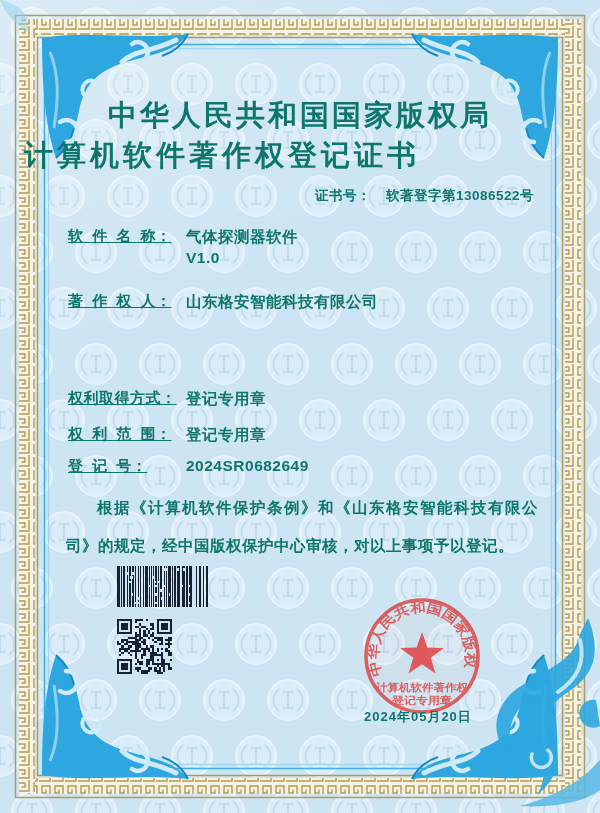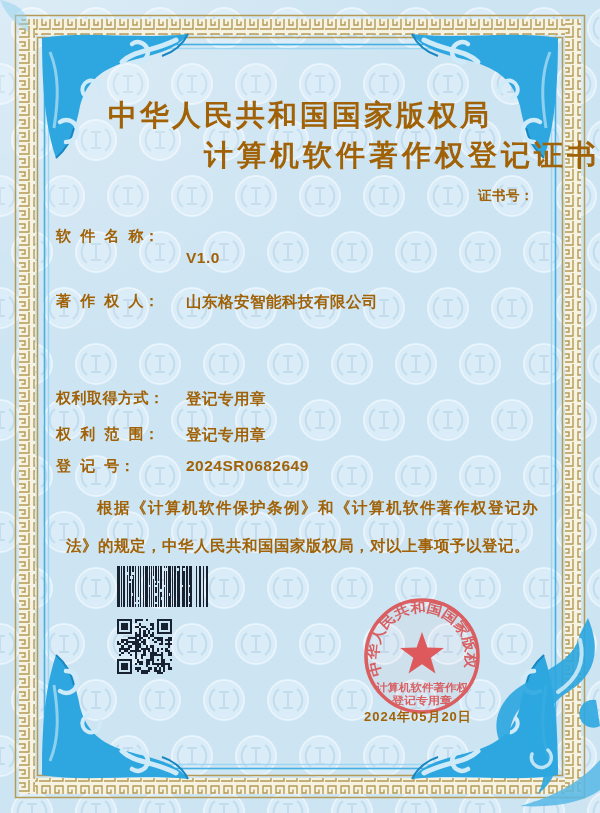--- a/index.html
+++ b/index.html
@@ -1,24 +1,24 @@
 <!DOCTYPE html>
 <html><head>
 <meta charset="utf-8">
 <style>
   html,body{margin:0;padding:0;background:#9aa7b0;}
   .page{position:relative;width:600px;height:813px;overflow:hidden;
         background:#cde4f2;font-family:"Liberation Sans",sans-serif;
-        font-weight:700;color:#a16207;}
+        font-weight:700;color:#0f766e;}
   svg.layer{position:absolute;left:0;top:0;width:600px;height:813px;}
   .abs{position:absolute;white-space:nowrap;}
   .authority{left:0;right:0;top:96px;text-align:center;font-size:29px;letter-spacing:3px;}
-  .cert-title{left:0;right:0;top:136px;text-align:right;font-size:29px;letter-spacing:4px;padding-left:24px;}
+  .cert-title{left:0;right:0;top:136px;text-align:left;font-size:29px;letter-spacing:4px;padding-left:24px;}
   .certno{top:187px;right:66px;font-size:13.5px;display:flex;gap:15px;letter-spacing:.5px;}
-  .flabel{left:56px;font-size:15px;word-spacing:4px;letter-spacing:.5px;}
+  .flabel{left:68px;font-size:15px;word-spacing:4px;letter-spacing:.5px;text-decoration:underline;}
   .fvalue{left:186px;font-size:15.5px;letter-spacing:.5px;}
   .statement{left:66px;top:489px;width:472px;font-size:15.5px;line-height:37.5px;
              text-indent:2em;text-align:justify;white-space:normal;letter-spacing:.5px;}
   .date{left:364px;top:708px;font-size:13px;letter-spacing:1px;}
   .codebox{position:absolute;}
 </style>
 </head>
 <body>
 
 <div class="page">
@@ -97,38 +97,40 @@
       <path d="M596,700 a14,14 0 1 0 4,26" fill="#2ea7e0" opacity="0.9"></path>
     </g>
     <path d="M0,0 C20,4 30,14 28,32 C14,24 5,12 0,0 Z" fill="#8fd0ef" opacity="0.5"></path>
   </svg>
 
   <div class="abs authority">中华人民共和国国家版权局</div>
   <div class="abs cert-title">计算机软件著作权登记证书</div>
 
   <div class="abs certno">
     <span>证书号：</span>
+    <span>软著登字第13086522号</span>
   </div>
 
   <div class="abs flabel" style="top:227px">软 件 名 称：</div>
+  <div class="abs fvalue" style="top:227px">气体探测器软件</div>
   <div class="abs fvalue" style="top:249px">V1.0</div>
 
   <div class="abs flabel" style="top:292px">著 作 权 人：</div>
   <div class="abs flabel" style="top:389px">权利取得方式：</div>
 
   <div class="abs fvalue" style="top:292px">山东格安智能科技有限公司</div>
   <div class="abs fvalue" style="top:389px">登记专用章</div>
 
   <div class="abs flabel" style="top:425px">权 利 范 围：</div>
   <div class="abs fvalue" style="top:425px">登记专用章</div>
 
   <div class="abs flabel" style="top:457px">登  记  号：</div>
   <div class="abs fvalue" style="top:457px">2024SR0682649</div>
 
-  <div class="abs statement">根据《计算机软件保护条例》和《计算机软件著作权登记办法》的规定，中华人民共和国国家版权局，对以上事项予以登记。</div>
+  <div class="abs statement">根据《计算机软件保护条例》和《山东格安智能科技有限公司》的规定，经中国版权保护中心审核，对以上事项予以登记。</div>
 
   <div class="codebox" style="left:117px;top:566px;width:93px;height:41px">
     <svg id="barcode" width="93" height="41" viewBox="0 0 93 41" shape-rendering="crispEdges">
         <rect x="0" y="0" width="2.8" height="41" fill="#182130"></rect>
         <rect x="4" y="0" width="1" height="41" fill="#182130"></rect>
         <rect x="6" y="0" width="1.8" height="41" fill="#182130"></rect>
         <rect x="10" y="0" width="1" height="41" fill="#182130"></rect>
         <rect x="12" y="0" width="1.6" height="41" fill="#182130"></rect>
         <rect x="15.4" y="0" width="1.6" height="41" fill="#182130"></rect>
         <rect x="18" y="0" width="1" height="41" fill="#182130"></rect>

